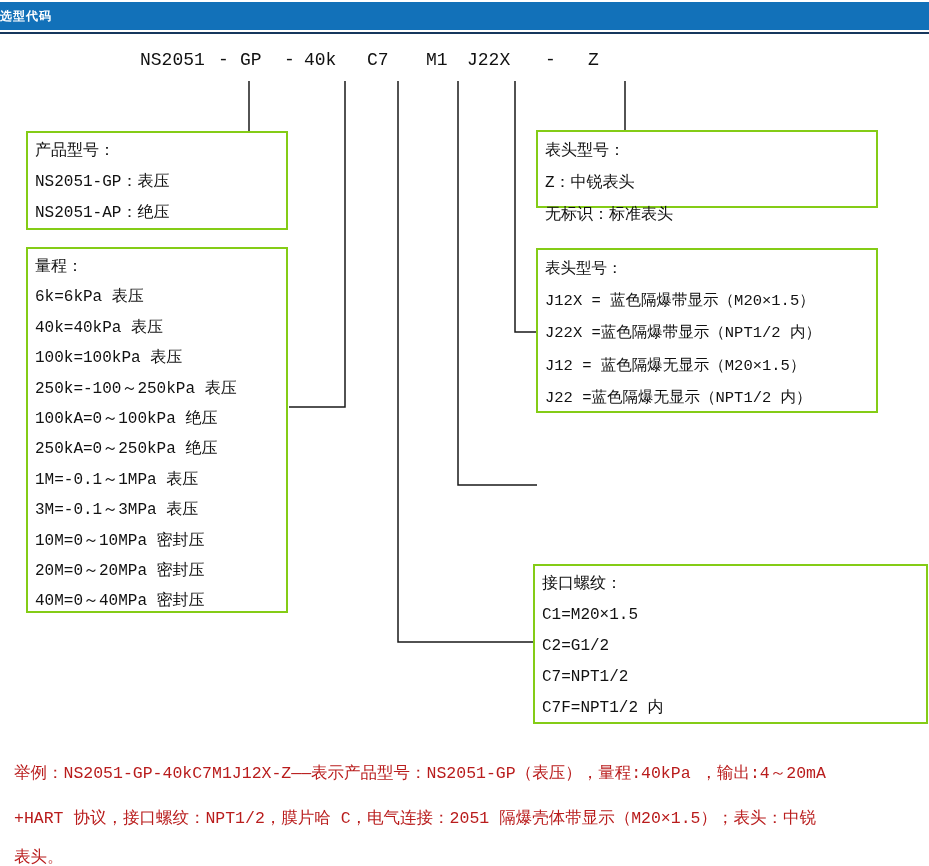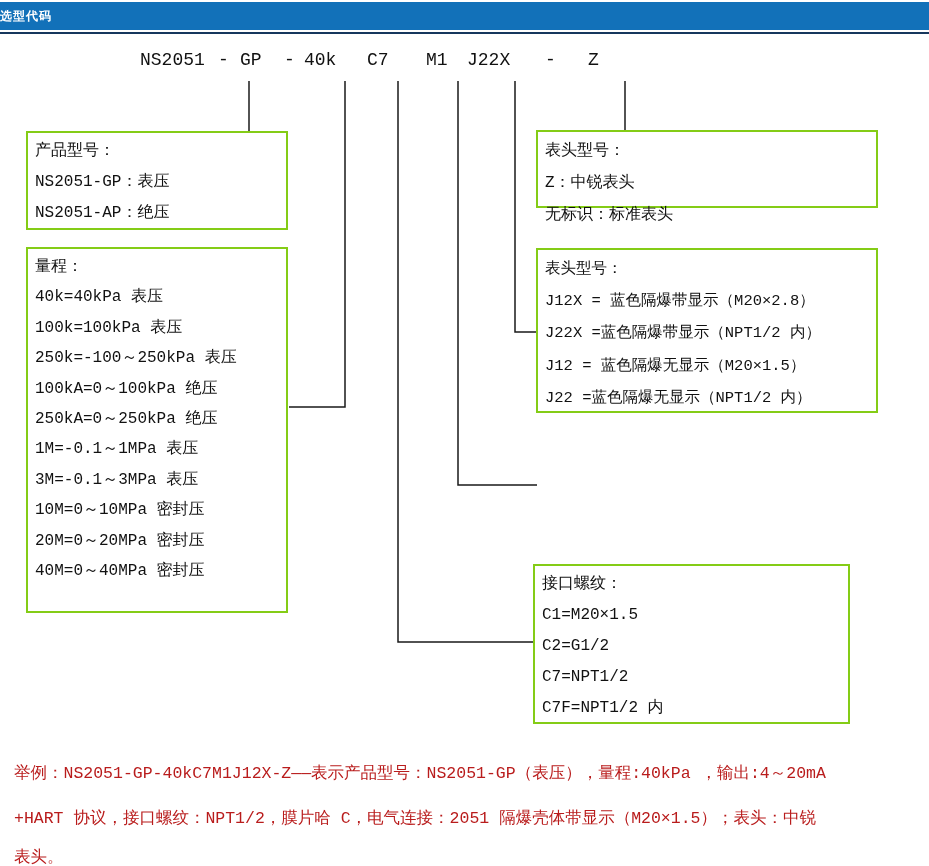--- a/index.html
+++ b/index.html
@@ -39,21 +39,21 @@
   #box-product{left:26px;top:131px;width:262px;height:99px;}
   #box-product .bl{line-height:31px;}
   #box-range{left:26px;top:247px;width:262px;height:366px;}
   #box-range .bl{line-height:30.4px;}
   #box-head{left:536px;top:130px;width:342px;height:78px;}
   #box-head .bl{line-height:32px;}
   #box-elec{left:536px;top:248px;width:342px;height:165px;}
   #box-elec .bl{line-height:32.2px;font-size:15.5px;}
   #box-diaphragm{left:536px;top:433px;width:342px;height:105px;}
   #box-diaphragm .bl{line-height:33px;}
-  #box-thread{left:533px;top:564px;width:317px;height:160px;}
+  #box-thread{left:533px;top:564px;width:395px;height:160px;}
   #box-thread .bl{line-height:31px;}
   .footer-line{
     position:absolute;left:14px;width:925px;
     font-size:16.5px;white-space:pre;color:#b91c1c;
   }
   #fl1{top:762px;}
   #fl2{top:807px;}
   #fl3{top:839px;margin-top:7px;}
 </style>
 </head>
@@ -87,41 +87,42 @@
   </svg>
 
   <div class="box" id="box-product">
     <div class="bl">产品型号：</div>
     <div class="bl">NS2051-GP：表压</div>
     <div class="bl">NS2051-AP：绝压</div>
   </div>
 
   <div class="box" id="box-range">
     <div class="bl">量程：</div>
+    <div class="bl">6k=6kPa 表压</div>
     <div class="bl">40k=40kPa 表压</div>
     <div class="bl">100k=100kPa 表压</div>
     <div class="bl">250k=-100～250kPa 表压</div>
     <div class="bl">100kA=0～100kPa 绝压</div>
     <div class="bl">250kA=0～250kPa 绝压</div>
     <div class="bl">1M=-0.1～1MPa 表压</div>
     <div class="bl">3M=-0.1～3MPa 表压</div>
     <div class="bl">10M=0～10MPa 密封压</div>
     <div class="bl">20M=0～20MPa 密封压</div>
     <div class="bl">40M=0～40MPa 密封压</div>
   </div>
 
   <div class="box" id="box-head">
     <div class="bl">表头型号：</div>
     <div class="bl">Z：中锐表头</div>
     <div class="bl">无标识：标准表头</div>
   </div>
 
   <div class="box" id="box-elec">
     <div class="bl">表头型号：</div>
-    <div class="bl">J12X = 蓝色隔爆带显示（M20×2.8）</div>
+    <div class="bl">J12X = 蓝色隔爆带显示（M20×1.5）</div>
     <div class="bl">J22X =蓝色隔爆带显示（NPT1/2 内）</div>
     <div class="bl">J12 = 蓝色隔爆无显示（M20×1.5）</div>
     <div class="bl">J22 =蓝色隔爆无显示（NPT1/2 内）</div>
   </div>
 
 
   <div class="box" id="box-thread">
     <div class="bl">接口螺纹：</div>
     <div class="bl">C1=M20×1.5</div>
     <div class="bl">C2=G1/2</div>

